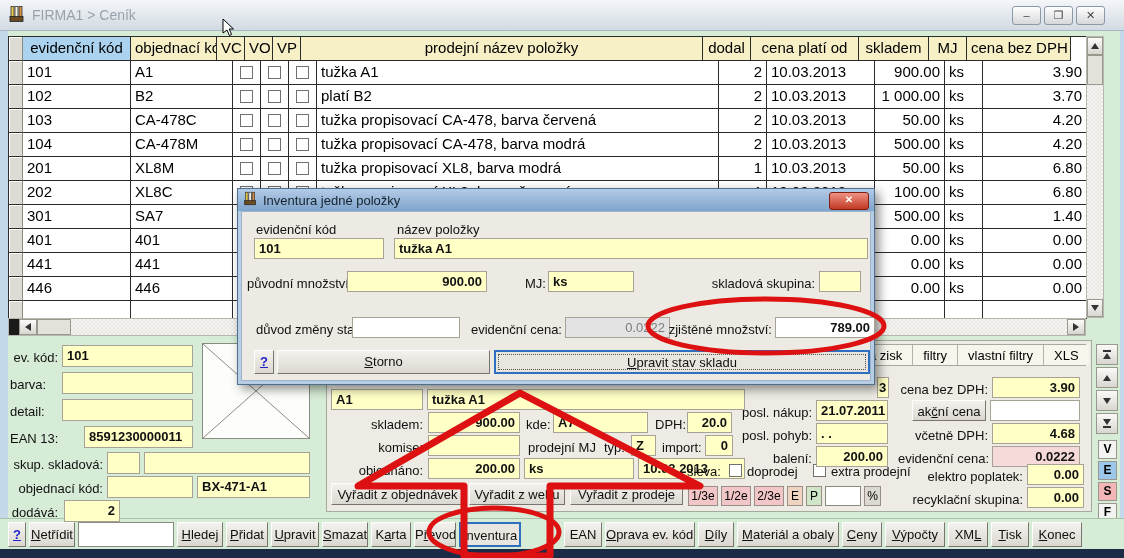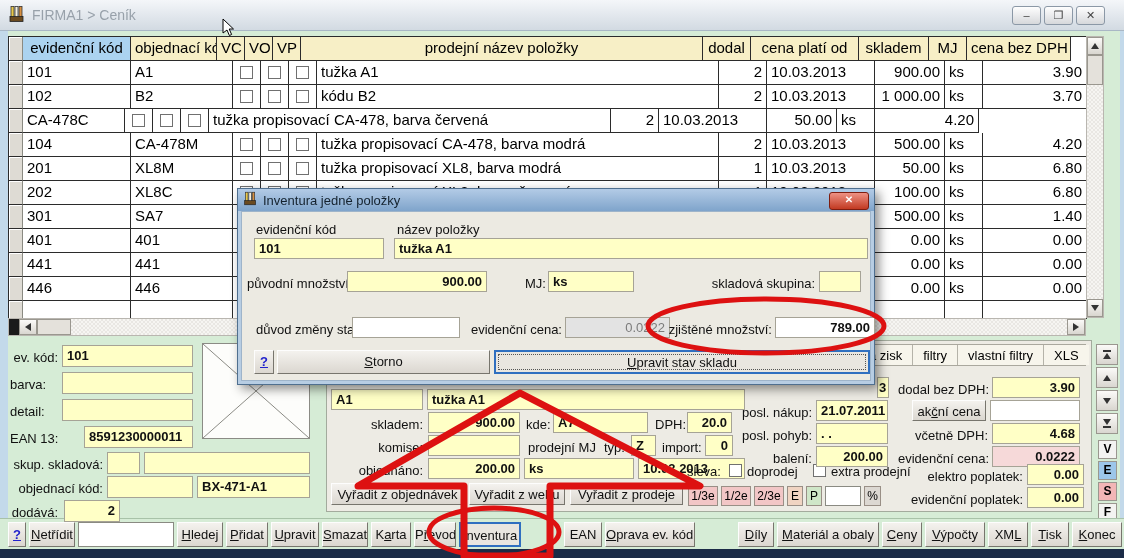--- a/index.html
+++ b/index.html
@@ -163,29 +163,30 @@
         <div class="tc" style="width: 102px;">B2</div>
         <div class="tc ck" style="width: 28px;">
           <div class="cb"></div>
         </div>
         <div class="tc ck" style="width: 28px;">
           <div class="cb"></div>
         </div>
         <div class="tc ck" style="width: 28px;">
           <div class="cb"></div>
         </div>
-        <div class="tc" style="width: 402px;">kódu B2</div>
+        <div class="tc" style="width: 402px;">platí B2</div>
         <div class="tc num" style="width: 48px;">2</div>
         <div class="tc" style="width: 108px;">10.03.2013</div>
         <div class="tc num" style="width: 70px;">1 000.00</div>
         <div class="tc" style="width: 38px;">ks</div>
         <div class="tc num" style="width: 104px;">3.70</div>
       </div>
       <div class="trow">
         <div class="tc rh" style="width: 14px;"></div>
+        <div class="tc" style="width: 108px;">103</div>
         <div class="tc" style="width: 102px;">CA-478C</div>
         <div class="tc ck" style="width: 28px;">
           <div class="cb"></div>
         </div>
         <div class="tc ck" style="width: 28px;">
           <div class="cb"></div>
         </div>
         <div class="tc ck" style="width: 28px;">
           <div class="cb"></div>
         </div>
@@ -437,37 +438,37 @@
   <div class="ckbox" style="left:813px;top:464px"></div>
   <div class="l" style="left:831px;top:464px">extra prodejní</div>
 
   <div class="tabstrip">
     <span class="tab">a zisk</span>
     <span class="tab">filtry</span>
     <span class="tab">vlastní filtry</span>
     <span class="tab">XLS</span>
   </div>
   <div class="f" style="left:877px;top:377px;width:12px;height:21px;padding:2px 1px">3</div>
-  <div class="l ra" style="left:898px;top:382px;width:90px">dodal bez DPH:</div>
+  <div class="l ra" style="left:898px;top:382px;width:90px">cena bez DPH:</div>
   <div class="f ra" style="left:992px;top:377px;width:88px;height:21px">3.90</div>
   <div class="l ra" style="left:742px;top:405px;width:70px">posl. nákup:</div>
   <div class="f" style="left:816px;top:400px;width:72px;height:21px">21.07.2011</div>
   <div class="btn" style="left:912px;top:400px;width:74px;height:21px">ak<u>č</u>ní cena</div>
   <input class="f wh" style="left: 990px; top: 400px; width: 90px; height: 21px; font-weight: normal;" value="">
   <div class="l ra" style="left:742px;top:428px;width:70px">posl. pohyb:</div>
   <div class="f" style="left:816px;top:423px;width:72px;height:21px">. .</div>
   <div class="l ra" style="left:898px;top:428px;width:90px">včetně DPH:</div>
   <div class="f ra" style="left:992px;top:423px;width:88px;height:21px">4.68</div>
   <div class="l ra" style="left:742px;top:451px;width:70px">balení:</div>
   <div class="f ra" style="left:816px;top:446px;width:72px;height:21px">200.00</div>
   <div class="l ra" style="left:898px;top:451px;width:90px">evidenční cena:</div>
   <div class="f pk ra" style="left:992px;top:446px;width:88px;height:21px">0.0222</div>
   <div class="l ra" style="left:913px;top:469px;width:110px">elektro poplatek:</div>
   <div class="f ra" style="left:1027px;top:464px;width:57px;height:21px">0.00</div>
-  <div class="l ra" style="left:893px;top:492px;width:130px">evidenční poplatek:</div>
+  <div class="l ra" style="left:893px;top:492px;width:130px">recyklační skupina:</div>
   <div class="f ra" style="left:1027px;top:487px;width:57px;height:21px">0.00</div>
 
   <div class="sideb" style="top:344px">
       <div class="vbar"></div>
       <span class="arr up"></span>
     </div>
   <div class="sideb" style="top:367px">
       <span class="arr up"></span>
     </div>
   <div class="sideb" style="top:390px">
@@ -488,21 +489,21 @@
       <input class="bb-input" value="" style="width: 96px;">
       <div class="bb" style="width: 46px;"><u>H</u>ledej</div>
       <div class="bb" style="width: 42px;"><u>P</u>řidat</div>
       <div class="bb" style="width: 48px;"><u>U</u>pravit</div>
       <div class="bb" style="width: 46px;"><u>S</u>mazat</div>
       <div class="bb" style="width: 40px;">K<u>a</u>rta</div>
       <div class="bb" style="width: 42px;">P<u>ř</u>evod</div>
       <div class="bb focus" style="width: 62px;"><u>I</u>nventura</div>
       <div class="bb" style="width: 38px; margin-left: 40px;">EAN</div>
       <div class="bb" style="width: 90px;"><u>O</u>prava ev. kódu</div>
-      <div class="bb" style="width: 36px; margin-left: 40px;"><u>D</u>íly</div>
+      <div class="bb" style="width: 36px;"><u>D</u>íly</div>
       <div class="bb" style="width: 102px;"><u>M</u>ateriál a obaly</div>
       <div class="bb" style="width: 40px;"><u>C</u>eny</div>
       <div class="bb" style="width: 60px;"><u>V</u>ýpočty</div>
       <div class="bb" style="width: 40px;">XM<u>L</u></div>
       <div class="bb" style="width: 38px;"><u>T</u>isk</div>
       <div class="bb" style="width: 50px;"><u>K</u>onec</div>
     </div>
 
   <div class="dialog">
     <div class="dlg-title">

